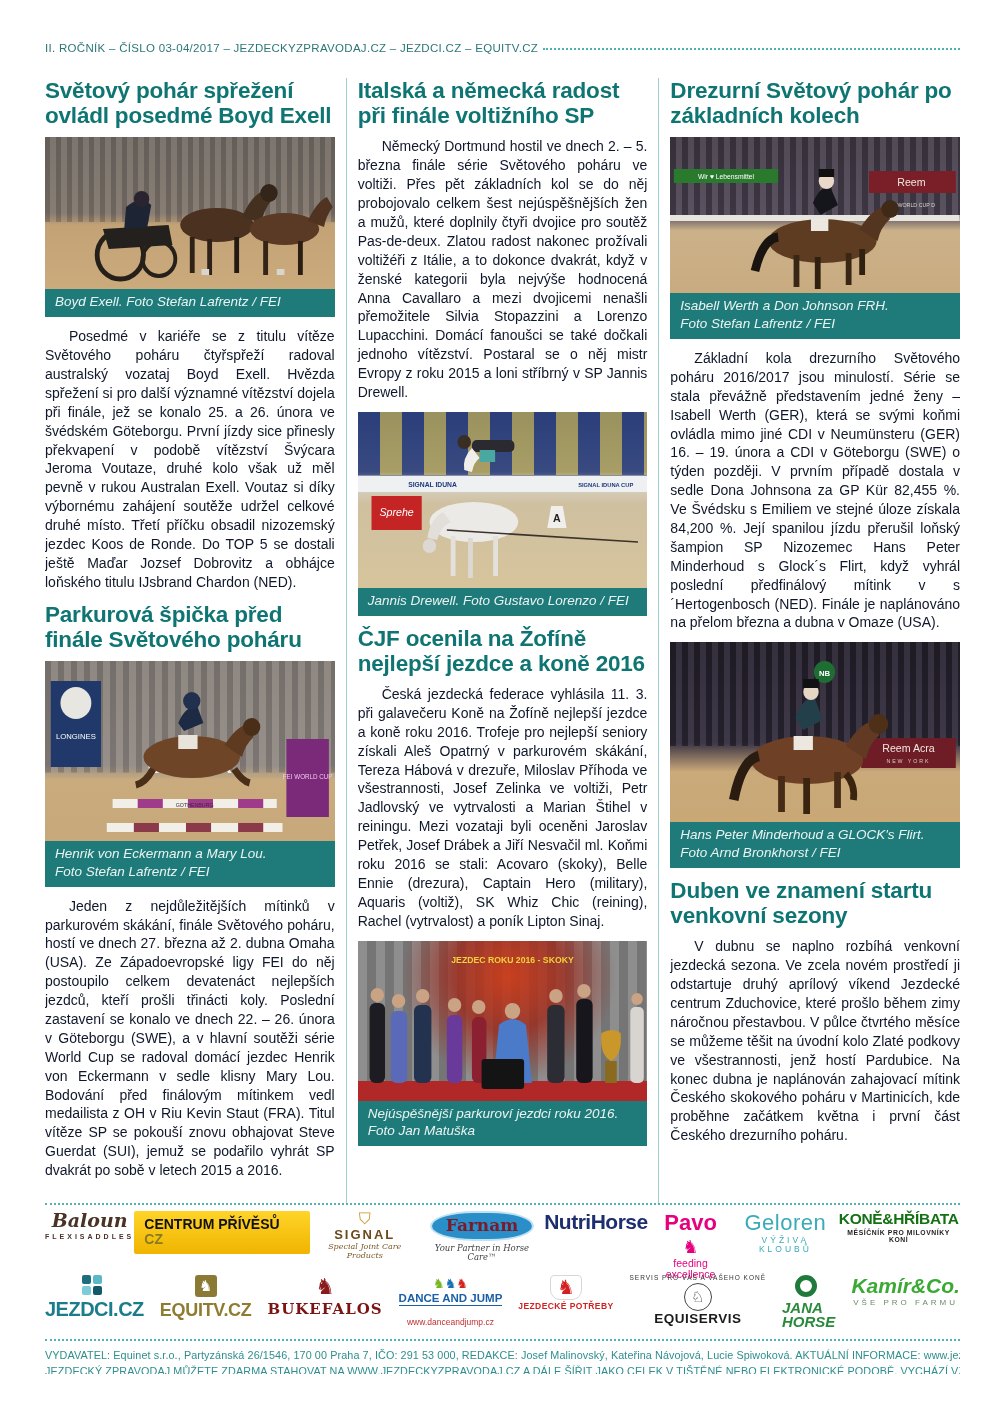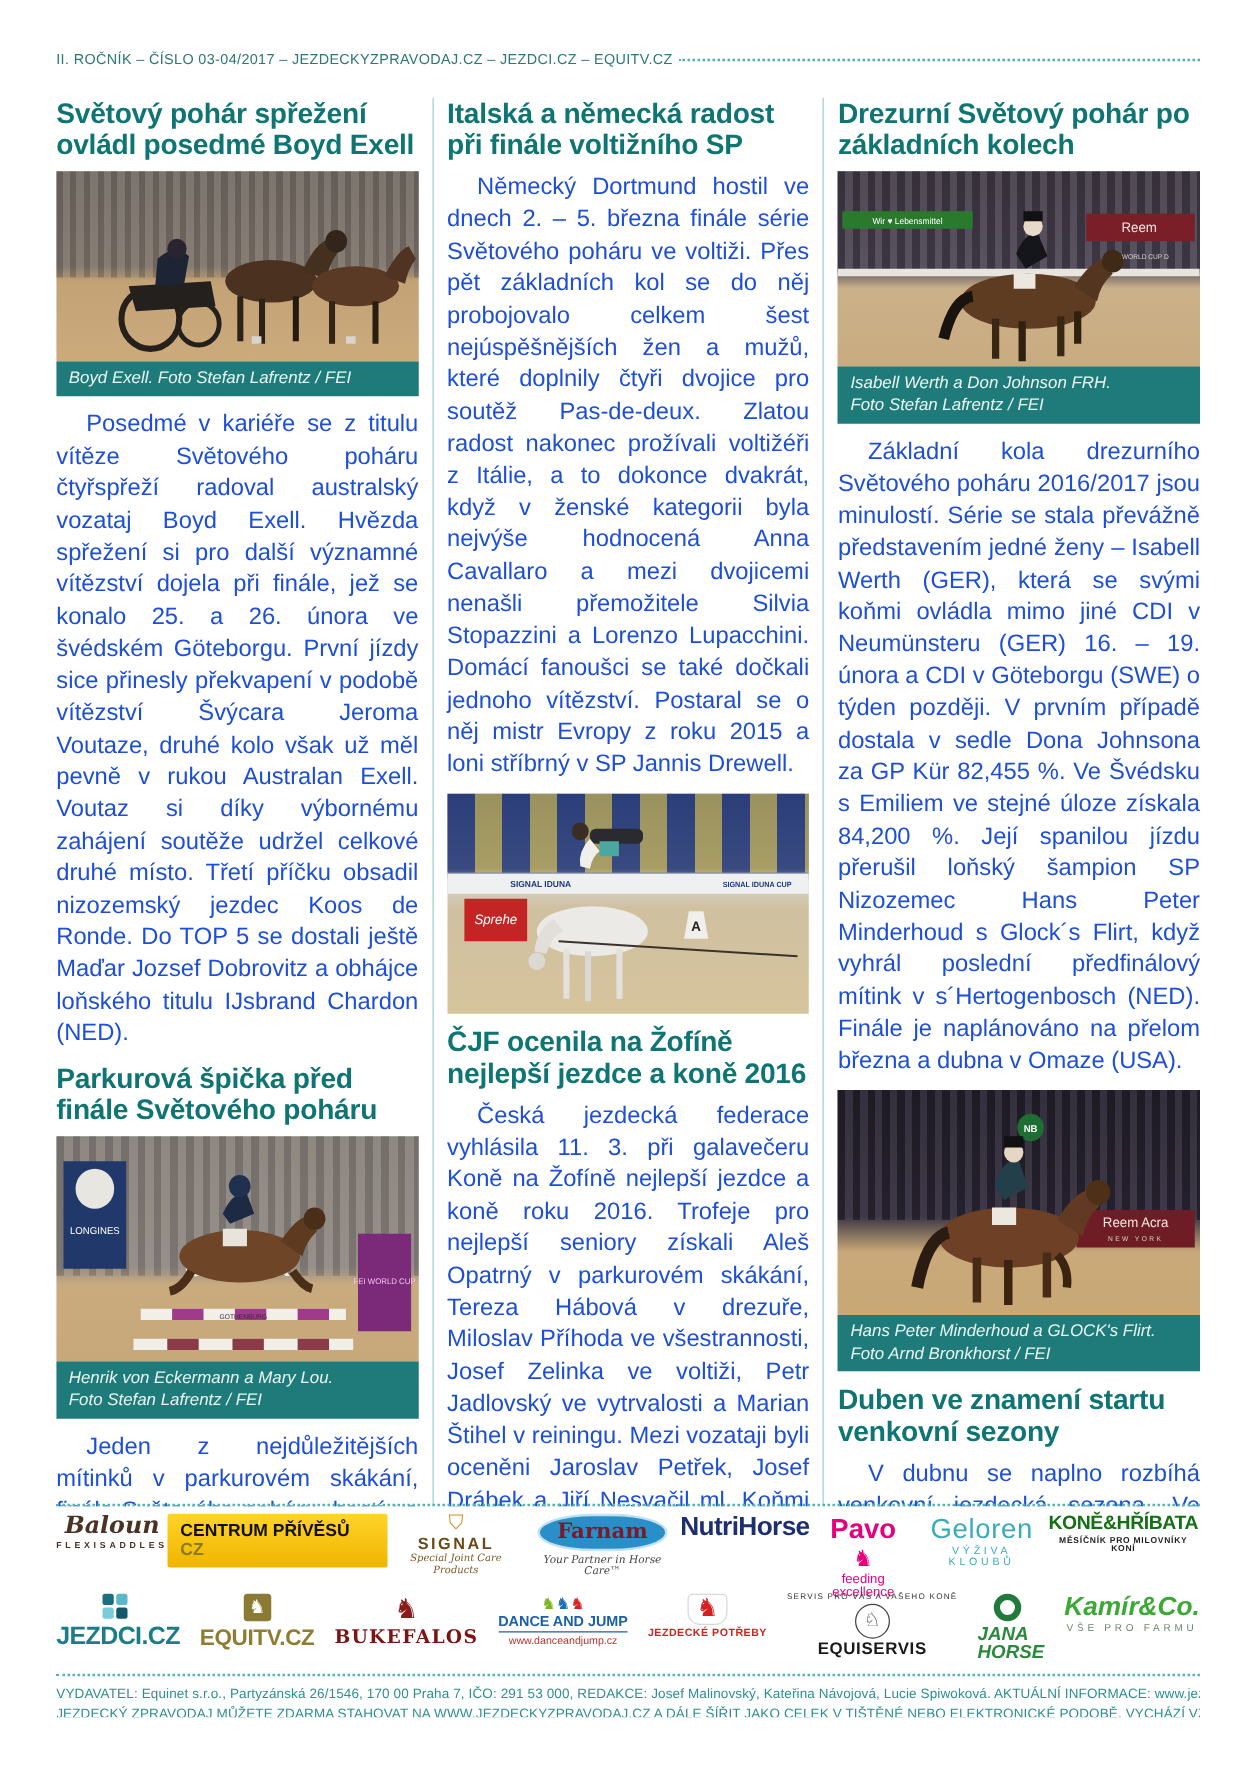--- a/index.html
+++ b/index.html
@@ -11,21 +11,21 @@
   .topline .lead{white-space:nowrap;font-weight:normal;}
   .topline .dots{flex:1;border-bottom:2.5px dotted #4fb0b0;margin-left:5px;transform:translateY(-2px);}
   
   .columns{position:absolute;left:45px;right:40px;top:78px;height:1127px;display:flex;overflow:hidden;}
   .col{flex:1;min-width:0;padding:0 11px;}
   .col:first-child{padding-left:0;}
   .col:last-child{padding-right:0;}
   .col + .col{border-left:1px solid #9fd0d0;}
   h2.hl{color:#0e7573;font-size:22.5px;line-height:1.12;font-weight:bold;margin:0 0 9px 0;letter-spacing:-.2px;}
   h2.hl.mt{margin-top:0;}
-  p.body{font-size:19px;line-height:1.35;text-align:justify;text-indent:24px;margin:8px 0 10px 0;color:#1d4ed8;}
+  p.body{font-size:14px;line-height:1.35;text-align:justify;text-indent:24px;margin:8px 0 10px 0;color:#0f172a;}
   
   .photo{margin:2px 0 10px 0;}
   .photo .img{position:relative;width:100%;overflow:hidden;}
   .photo .cap{background:#1f7b7a;color:#eaf4f2;font-style:italic;font-size:13.5px;line-height:1.32;
               padding:4px 10px 6px 10px;}
   .img svg{display:block;width:100%;height:100%;}
   
   .ph-carriage{height:152px;background:
       repeating-linear-gradient(90deg,rgba(35,30,28,.28) 0 5px,rgba(120,110,100,.18) 5px 11px) 0 0/100% 56% no-repeat,
       linear-gradient(180deg,#7d7670 0%,#8a8077 50%,#c3a376 58%,#cbaa7c 100%);}
@@ -76,21 +76,21 @@
   .jz1{background:#1d6e7e;} .jz2{background:#5ab8c8;} .jz3{background:#7accd8;} .jz4{background:#14596a;}
   .jezdci-n{font-weight:bold;font-size:20px;color:#1b7d8c;letter-spacing:-.5px;}
   .equitv-i{background:#8a7a34;color:#fff;font-size:15px;width:22px;height:22px;border-radius:3px;
             display:flex;align-items:center;justify-content:center;}
   .equitv-n{font-weight:bold;font-size:18px;color:#8f7c30;letter-spacing:-.3px;}
   .buk-i{color:#8b1a1a;font-size:22px;}
   .buk-n{font-family:"DejaVu Serif",serif;font-weight:bold;font-size:15px;color:#7c1414;letter-spacing:1px;}
   .dj-i span{font-size:13px;}
   .dj1{color:#7ab41e;} .dj2{color:#1a6fb4;} .dj3{color:#d42222;}
   .dj-n{font-weight:bold;font-size:11.5px;color:#1a5fa8;border-bottom:1.5px solid #1a5fa8;padding-bottom:1px;}
-  .dj-s{font-size:8.5px;color:#c03030;margin-top:2px;}
+  .dj-s{font-size:8.5px;color:#c03030;margin-top:12px;}
   .jp-i{color:#d42020;font-size:20px;border:1.5px solid #d8d8d8;border-radius:4px 4px 10px 10px;
         padding:1px 6px;background:#fff;}
   .jp-n{font-weight:bold;font-size:8.5px;color:#d42020;letter-spacing:.4px;margin-top:2px;}
   .eqs-s{font-size:6.5px;color:#333;letter-spacing:1px;}
   .eqs-i{width:26px;height:26px;border:1.5px solid #444;border-radius:50%;display:flex;align-items:center;
          justify-content:center;font-size:15px;color:#222;margin:1px 0;background:#fff;}
   .eqs-n{font-weight:bold;font-size:13.5px;color:#1a1a1a;letter-spacing:.5px;}
   .jana-i{width:22px;height:22px;border:5px solid #1f7a3c;border-radius:50%;margin-right:5px;box-sizing:border-box;}
   .jana-n{font-style:italic;font-weight:bold;font-size:15px;color:#2a8a3c;line-height:.95;text-align:left;}
   .kamir-n{font-style:italic;font-weight:bold;font-size:21px;color:#3aaa35;}
@@ -208,20 +208,21 @@
             <rect x="96" y="124" width="5" height="40" fill="#e4e1dc"></rect>
             <rect x="114" y="126" width="5" height="40" fill="#dcd9d4"></rect>
             <rect x="140" y="124" width="5" height="40" fill="#e4e1dc"></rect>
             <line x1="92" y1="118" x2="290" y2="130" stroke="#3a332c" stroke-width="1.6"></line>
             <rect x="118" y="28" width="44" height="12" rx="5" fill="#2a2a30"></rect>
             <path d="M118 36 q-10 10 -8 22 l8 2 q2 -10 8 -14 Z" fill="#f0efec"></path>
             <circle cx="110" cy="30" r="7" fill="#3a2e24"></circle>
             <rect x="126" y="38" width="16" height="12" fill="#4aa8a0"></rect>
           </svg>
         </div>
+        <div class="cap">Jannis Drewell. Foto Gustavo Lorenzo / FEI</div>
       </div>
 
       <h2 class="hl mt">ČJF ocenila na Žofíně nejlepší jezdce a koně 2016</h2>
       <p class="body">Česká jezdecká federace vyhlásila 11. 3. při galavečeru Koně na Žofíně nejlepší jezdce a koně roku 2016. Trofeje pro nejlepší seniory získali Aleš Opatrný v parkurovém skákání, Tereza Hábová v drezuře, Miloslav Příhoda ve všestrannosti, Josef Zelinka ve voltiži, Petr Jadlovský ve vytrvalosti a Marian Štihel v reiningu. Mezi vozataji byli oceněni Jaroslav Petřek, Josef Drábek a Jiří Nesvačil ml. Koňmi roku 2016 se stali: Acovaro (skoky), Belle Ennie (drezura), Captain Hero (military), Aquaris (voltiž), SK Whiz Chic (reining), Rachel (vytrvalost) a poník Lipton Sinaj.</p>
 
       <div class="photo">
         <div class="img ph-gala">
           <svg viewBox="0 0 300 160" preserveAspectRatio="none">
             <text x="160" y="22" font-size="9" font-weight="bold" fill="#f2d23a" text-anchor="middle">JEZDEC ROKU 2016 - SKOKY</text>
             <rect x="0" y="140" width="300" height="20" fill="#b02828"></rect>

